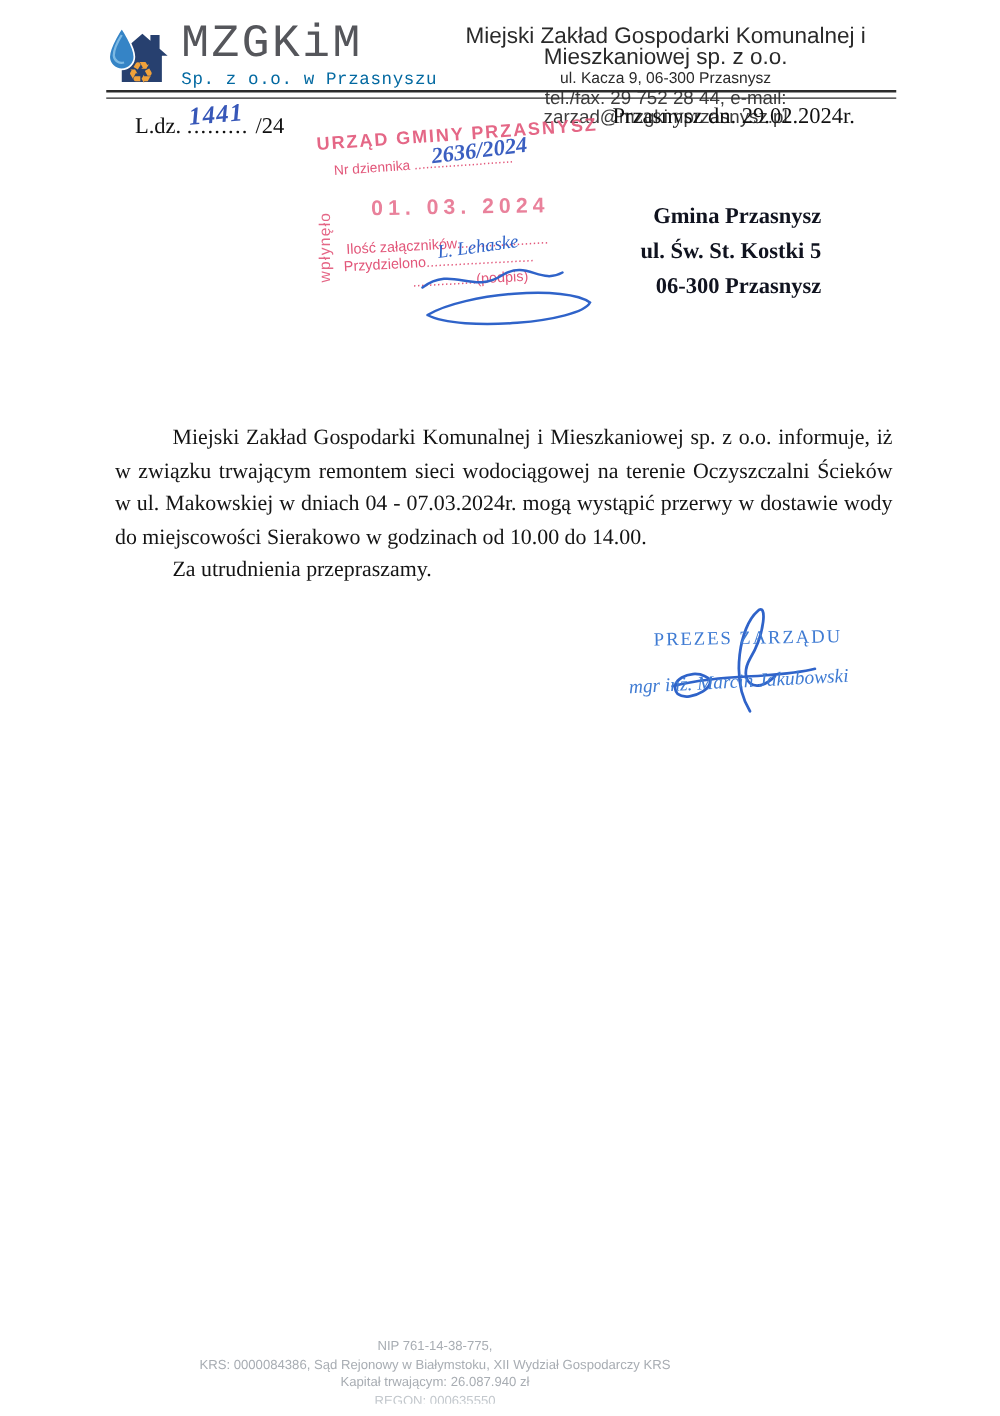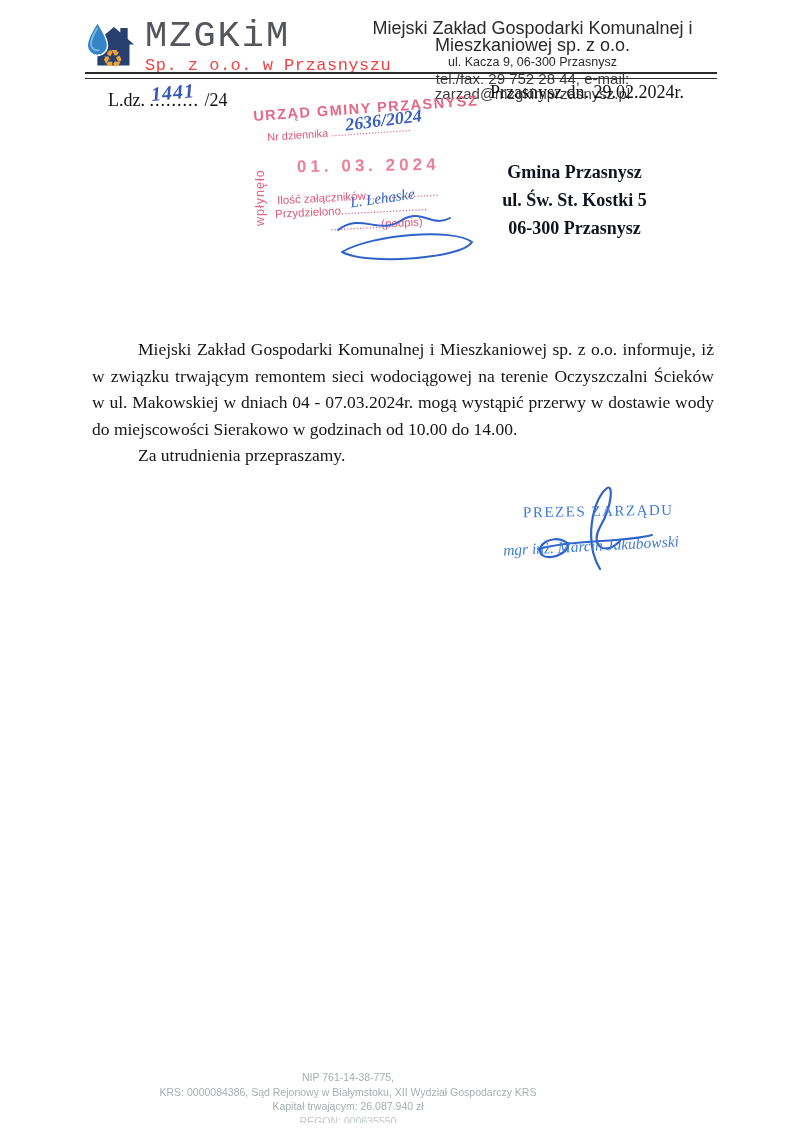--- a/index.html
+++ b/index.html
@@ -6,21 +6,21 @@
   .page {
     position:relative; width:800px; height:1133px; margin:0 auto;
     background:#ffffff; overflow:hidden;
     font-family:"Liberation Serif", serif; color:#1c1c1c;
   }
   
   .logo-wrap { position:absolute; left:85px; top:17px; display:flex; align-items:flex-start; }
   .logo-mark { width:56px; height:55px; }
   .logo-text { margin-left:4px; font-family:Liberation Mono, monospace; }
   .logo-acronym { font-size:37px; font-weight:500; letter-spacing:2px; color:#55565b; line-height:38px; }
-  .logo-subtitle { font-size:17px; color:#ef4444; letter-spacing:0.5px; margin-top:1px; }
+  .logo-subtitle { font-size:14px; color:#0369a1; letter-spacing:0.5px; margin-top:1px; }
   .company-block {
     position:absolute; left:340px; top:20px; width:385px; text-align:center;
     font-family:"Liberation Sans", sans-serif; color:#2a2a2a;
   }
   .company-name { font-size:18px; line-height:17px; }
   .company-address { font-size:12.5px; line-height:17px; }
   .company-contact { font-size:15px; line-height:15px; color:#3c3c3c; }
   .header-rule {
     position:absolute; left:85px; top:72px; width:632px; height:4px;
     border-top:2.5px solid #2c2c2c; border-bottom:1.5px solid #2c2c2c;
@@ -56,21 +56,21 @@
   }
   .stamp-attachments { position:absolute; left:32px; top:92px; font-size:11.5px; transform:rotate(-3deg); white-space:nowrap; }
   .stamp-assigned { position:absolute; left:30px; top:106px; font-size:11.5px; transform:rotate(-3deg); white-space:nowrap; }
   .stamp-assigned-handwritten {
     position:absolute; left:105px; top:92px; color:#2f63c9; font-family:"Liberation Serif", serif;
     font-style:italic; font-size:15px; transform:rotate(-8deg); white-space:nowrap;
   }
   .stamp-podpis { position:absolute; left:85px; top:120px; font-size:11.5px; transform:rotate(-3deg); white-space:nowrap; }
   .stamp-scribble { position:absolute; left:85px; top:110px; }
   
-  .recipient { position:absolute; left:492px; top:158px; width:165px; text-align:center;
+  .recipient { position:absolute; left:492px; top:158px; width:165px; text-align:right;
                font-weight:700; font-size:18px; line-height:28px; color:#10131f; }
   
   .body-text { position:absolute; left:92px; top:336px; width:622px; font-size:17.5px; line-height:26.5px; color:#141414; }
   .body-text p { margin:0; text-indent:46px; text-align:justify; }
   
   .sig-block { position:absolute; left:495px; top:495px; width:210px; color:#3f7bd3;
                font-family:"Liberation Serif", serif; }
   .sig-title { position:absolute; left:28px; top:8px; font-size:15px; letter-spacing:1.5px;
                transform:rotate(-1deg); white-space:nowrap; }
   .sig-name { position:absolute; left:8px; top:42px; font-size:15.5px; font-style:italic;

